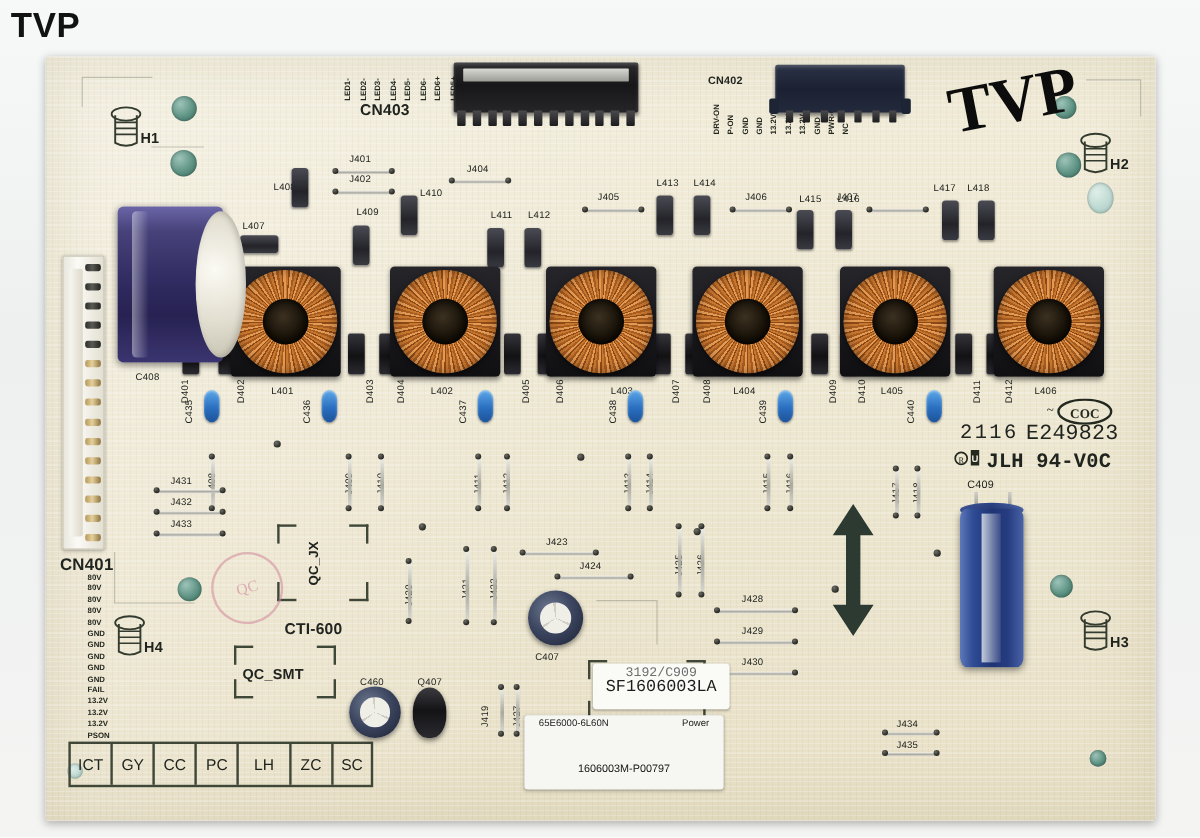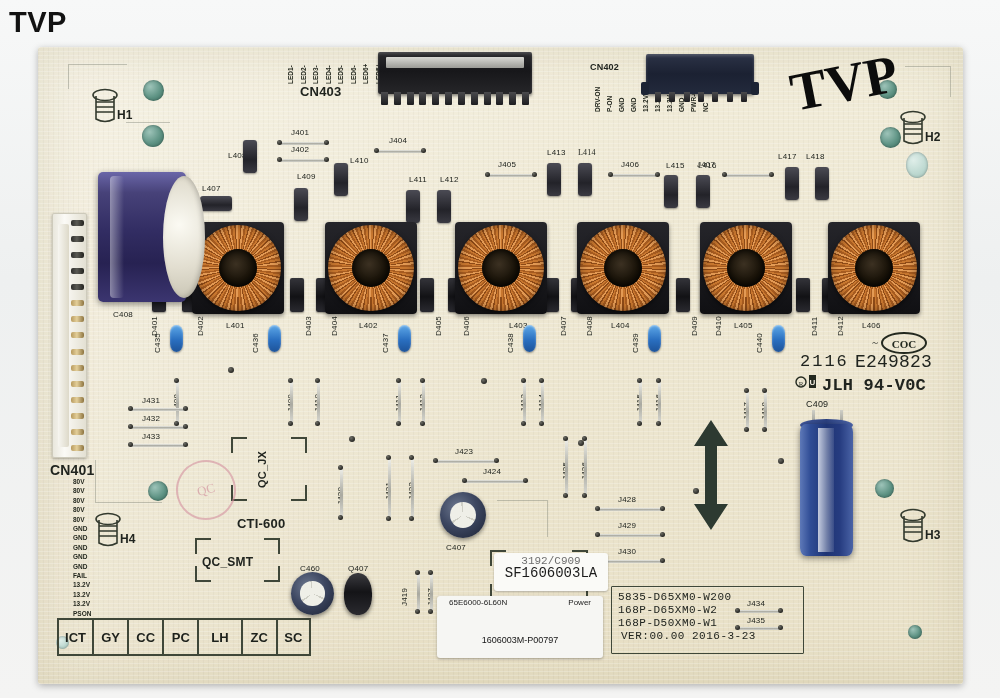--- a/index.html
+++ b/index.html
@@ -138,21 +138,21 @@
   .screwicon{position:absolute;z-index:14;}
   .rohs{position:absolute;z-index:14;}
   #marker{position:absolute;z-index:45;font-size:54px;color:#0c0c0c;font-weight:bold;
      transform:rotate(-11deg);font-family:"Liberation Serif",serif;}
   #stamp{position:absolute;z-index:15;border:2px solid #d2899b;border-radius:50%;
      opacity:.55;color:#cc7f92;font-size:13px;display:flex;align-items:center;
      justify-content:center;font-family:"Liberation Serif",serif;transform:rotate(-16deg);}
   #arrow{position:absolute;z-index:14;}
   #tpbox{position:absolute;z-index:16;border:2px solid #3f4739;display:flex;}
   #tpbox .cell{border-right:2px solid #3f4739;display:flex;align-items:center;
-     justify-content:center;font-size:13px;font-weight:bold;color:#1d211c;
+     justify-content:center;font-size:13px;font-weight:normal;color:#1d211c;
      font-family:"Liberation Sans",sans-serif;}
   #tpbox .cell:last-child{border-right:none;}
   .pinlist{position:absolute;z-index:13;display:flex;flex-direction:column;}
   .pinlist span{font-size:6.5px;font-weight:bold;color:#24281f;line-height:9.4px;}
   .vlist{position:absolute;z-index:13;display:flex;}
   .vlist span{font-size:6.5px;font-weight:bold;color:#24281f;
      writing-mode:vertical-rl;transform:rotate(180deg);}
   .trace{position:absolute;z-index:6;border:1px solid rgba(120,126,112,.40);}
 </style>
 </head>
@@ -376,21 +376,21 @@
   <div class="txt" style="left:297px;top:172px;">L409</div>
   <div class="bead" style="left:334px;top:163px;width:14px;height:33px;"></div>
   <div class="txt" style="left:350px;top:156px;">L410</div>
   <div class="bead" style="left:406px;top:190px;width:14px;height:33px;"></div>
   <div class="txt" style="left:409px;top:175px;">L411</div>
   <div class="bead" style="left:437px;top:190px;width:14px;height:33px;"></div>
   <div class="txt" style="left:440px;top:175px;">L412</div>
   <div class="bead" style="left:547px;top:163px;width:14px;height:33px;"></div>
   <div class="txt" style="left:547px;top:148px;">L413</div>
   <div class="bead" style="left:578px;top:163px;width:14px;height:33px;"></div>
-  <div class="txt" style="left:578px;top:148px;font-family:Liberation Serif, serif;">L414</div>
+  <div class="txt" style="left:578px;top:148px;">L414</div>
   <div class="bead" style="left:664px;top:175px;width:14px;height:33px;"></div>
   <div class="txt" style="left:666px;top:161px;">L415</div>
   <div class="bead" style="left:696px;top:175px;width:14px;height:33px;"></div>
   <div class="txt" style="left:698px;top:161px;">L416</div>
   <div class="bead" style="left:785px;top:167px;width:14px;height:33px;"></div>
   <div class="txt" style="left:778px;top:152px;">L417</div>
   <div class="bead" style="left:815px;top:167px;width:14px;height:33px;"></div>
   <div class="txt" style="left:806px;top:152px;">L418</div>
 
   <div class="diode" style="left:152px;top:278px;width:14px;height:34px;"></div>
@@ -792,26 +792,20 @@
         <i style="width: 1px; opacity: 0;"></i>
         <i style="width: 2px; opacity: 0;"></i>
         <i style="width: 1px; opacity: 0;"></i>
         <i style="width: 2px; opacity: 0;"></i>
         <i style="width: 3px; opacity: 0;"></i>
         <i style="width: 2px; opacity: 0;"></i>
       </div>
     <div class="num">1606003M-P00797</div>
   </div>
 
-  <div id="partbox" style="left:611px;top:586px;width:185px;height:62px;padding:4px 0 0 6px;">
-    <div>5835-D65XM0-W200</div>
-    <div>168P-D65XM0-W2</div>
-    <div>168P-D50XM0-W1</div>
-    <div style="padding-left:3px;">VER:00.00  2016-3-23</div>
-  </div>
 
   <div id="tpbox" style="left:57px;top:618px;width:250px;height:34px;">
     <div class="cell" style="width:36px;">ICT</div>
     <div class="cell" style="width:36px;">GY</div>
     <div class="cell" style="width:36px;">CC</div>
     <div class="cell" style="width:36px;">PC</div>
     <div class="cell" style="width:45px;">LH</div>
     <div class="cell" style="width:36px;">ZC</div>
     <div class="cell" style="width:34px;">SC</div>
   </div>

